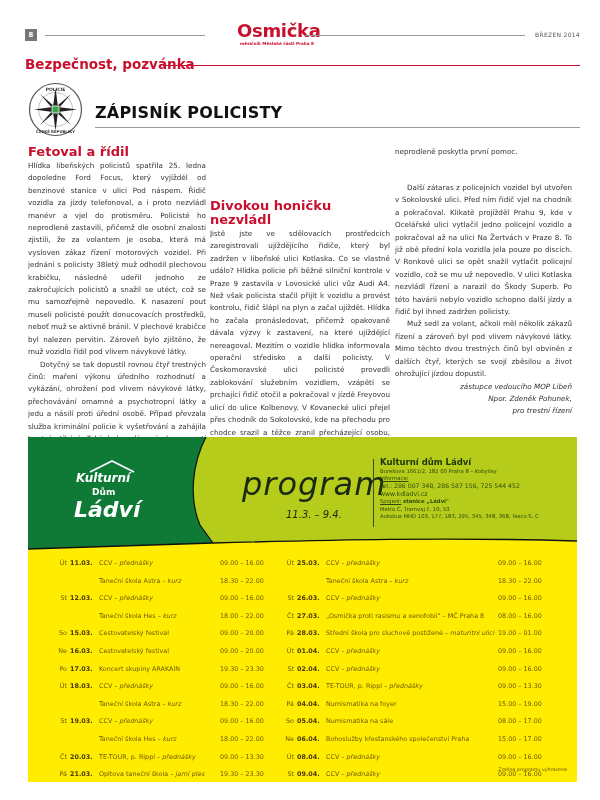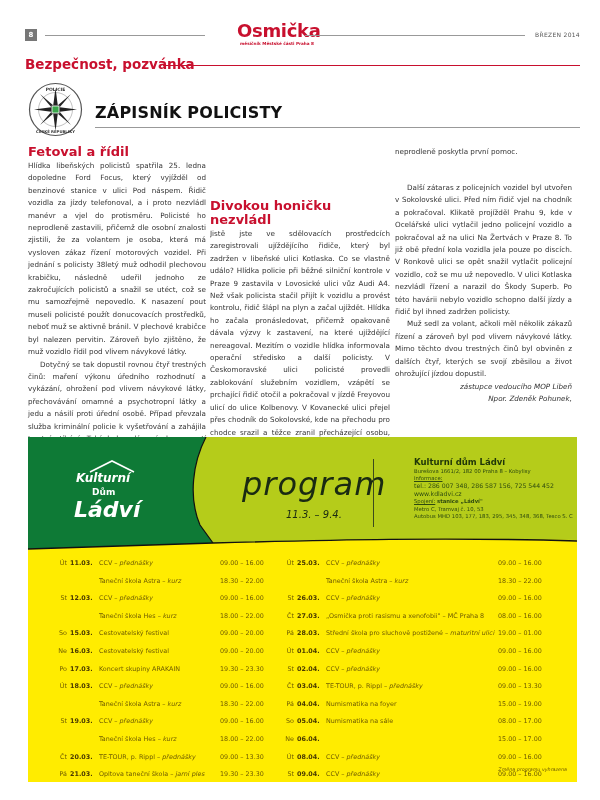--- a/index.html
+++ b/index.html
@@ -35,21 +35,21 @@
   .ad-head { position: absolute; left: 0; top: 0; width: 549px; height: 112px; }
   .ad-lime-svg { position: absolute; left: 0; top: 0; }
   .kd-logo { position: absolute; left: 40px; top: 22px; color: #fff; }
   .kd-logo .k1 { font-size: 12px; font-style: italic; font-weight: bold; position: absolute; left: 8px; top: 12px; white-space: nowrap; }
   .kd-logo .k2 { font-size: 9px; font-weight: bold; position: absolute; left: 24px; top: 28px; }
   .kd-logo .k3 { font-size: 22px; font-style: italic; font-weight: bold; position: absolute; left: 6px; top: 38px; white-space: nowrap; }
   .roof { position: absolute; left: 20px; top: 0; }
   .prog-word { position: absolute; left: 214px; top: 28px; font-size: 32px; font-style: italic; color: #1a2a12; letter-spacing: 1px; }
   .prog-dates { position: absolute; left: 258px; top: 72px; font-size: 10px; font-style: italic; color: #1a2a12; }
   .ad-vline { position: absolute; left: 345px; top: 22px; width: 1px; height: 68px; background: #3b4a1c; }
-  .ad-info { position: absolute; left: 352px; top: 20px; color: #2e4a10; font-size: 5.3px; line-height: 7.2px; margin-left: 34px; }
+  .ad-info { position: absolute; left: 352px; top: 20px; color: #2e4a10; font-size: 5.3px; line-height: 7.2px; }
   .ad-info .n { font-size: 8.5px; font-weight: bold; color: #1f3508; line-height: 11px; }
   .ad-info .u { text-decoration: underline; }
   .ad-info .big { font-size: 6.2px; line-height: 8px; }
 
   .sched { position: absolute; top: 118px; font-size: 6.4px; color: #6e5b00; }
   .sched .row { position: relative; height: 17.6px; line-height: 17.6px; white-space: nowrap; }
   .sched .day { position: absolute; left: 0; width: 14px; text-align: right; }
   .sched .date { position: absolute; left: 17px; font-weight: bold; color: #4a3a00; }
   .sched .ev { position: absolute; left: 46px; }
   .sched .ev i { font-style: italic; }
@@ -116,20 +116,21 @@
 </div>
 
 <div class="col c3">
   <div style="height:37px;overflow:hidden;position:relative;">
     <p style="position:absolute;top:-235px;width:177px;">Jistě jste ve sdělovacích prostředcích zaregistrovali ujíždějícího řidiče, který byl zadržen v libeňské ulici Kotlaska. Co se vlastně událo? Hlídka policie při běžné silniční kontrole v Praze 9 zastavila v Lovosické ulici vůz Audi A4. Než však policista stačil přijít k vozidlu a provést kontrolu, řidič šlápl na plyn a začal ujíždět. Hlídka ho začala pronásledovat, přičemž opakovaně dávala výzvy k zastavení, na které ujíždějící nereagoval. Mezitím o vozidle hlídka informovala operační středisko a další policisty. V Českomoravské ulici policisté provedli zablokování služebním vozidlem, vzápětí se prchající řidič otočil a pokračoval v jízdě Freyovou ulicí do ulice Kolbenovy. V Kovanecké ulici přejel přes chodník do Sokolovské, kde na přechodu pro chodce srazil a těžce zranil přecházející osobu, která po střetu zůstala ležet na vozovce. Jedna z pronásledujících hlídek neprodleně poskytla první pomoc.</p>
   </div>
   <p class="ind">Další zátaras z policejních vozidel byl utvořen v Sokolovské ulici. Před ním řidič vjel na chodník a pokračoval. Klikatě projížděl Prahu 9, kde v Ocelářské ulici vytlačil jedno policejní vozidlo a pokračoval až na ulici Na Žertvách v Praze 8. To již obě přední kola vozidla jela pouze po discích. V Ronkově ulici se opět snažil vytlačit policejní vozidlo, což se mu už nepovedlo. V ulici Kotlaska nezvládl řízení a narazil do Škody Superb. Po této havárii nebylo vozidlo schopno další jízdy a řidič byl ihned zadržen policisty.</p>
   <p class="ind">Muž sedl za volant, ačkoli měl několik zákazů řízení a zároveň byl pod vlivem návykové látky. Mimo těchto dvou trestných činů byl obviněn z dalších čtyř, kterých se svojí zběsilou a život ohrožující jízdou dopustil.</p>
   <p class="sig">zástupce vedoucího MOP Libeň</p>
   <p class="sig">Npor. Zdeněk Pohunek,</p>
+  <p class="sig">pro trestní řízení</p>
 </div>
 
 <div class="ad">
   <div class="ad-head">
     <svg class="ad-lime-svg" width="549" height="116" viewBox="0 0 549 116">
       <rect x="0" y="0" width="549" height="112" fill="#b5cc1a"></rect>
       <path d="M0,0 L178,0 C165,25 160,60 172,88 L185,106 L0,112 Z" fill="#0e7a36"></path>
       <path d="M178,0 C165,25 160,60 172,88 L185,106" fill="none" stroke="#111" stroke-width="1.2"></path>
       <path d="M0,112 L185,106 C300,103 420,100 549,103 L549,116 L0,116 Z" fill="#ffec00"></path>
       <path d="M0,112 L185,106 C300,103 420,100 549,104" fill="none" stroke="#111" stroke-width="1.4"></path>
@@ -296,20 +297,21 @@
       </div>
     <div class="row">
         <span class="day">So</span>
         <span class="date">05.04.</span>
         <span class="ev"><span>Numismatika na sále</span><i></i></span>
         <span class="time">08.00 – 17.00</span>
       </div>
     <div class="row">
         <span class="day">Ne</span>
         <span class="date">06.04.</span>
+        <span class="ev"><span>Bohoslužby křesťanského společenství Praha</span><i></i></span>
         <span class="time">15.00 – 17.00</span>
       </div>
     <div class="row">
         <span class="day">Út</span>
         <span class="date">08.04.</span>
         <span class="ev"><span>CCV – </span><i>přednášky</i></span>
         <span class="time">09.00 – 16.00</span>
       </div>
     <div class="row">
         <span class="day">St</span>

